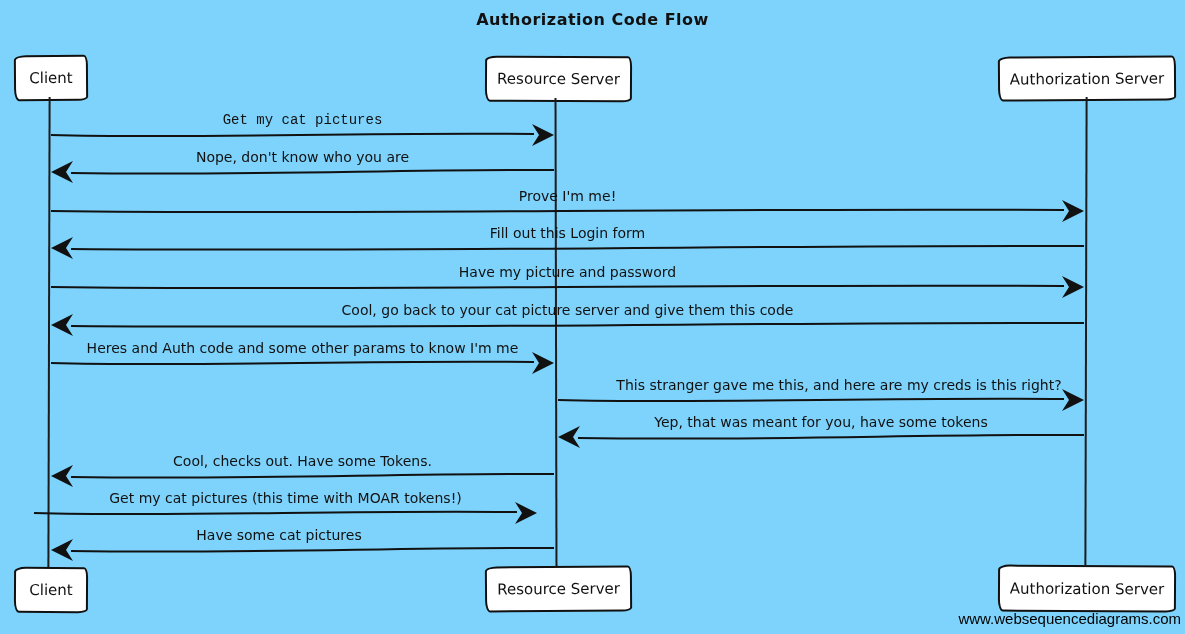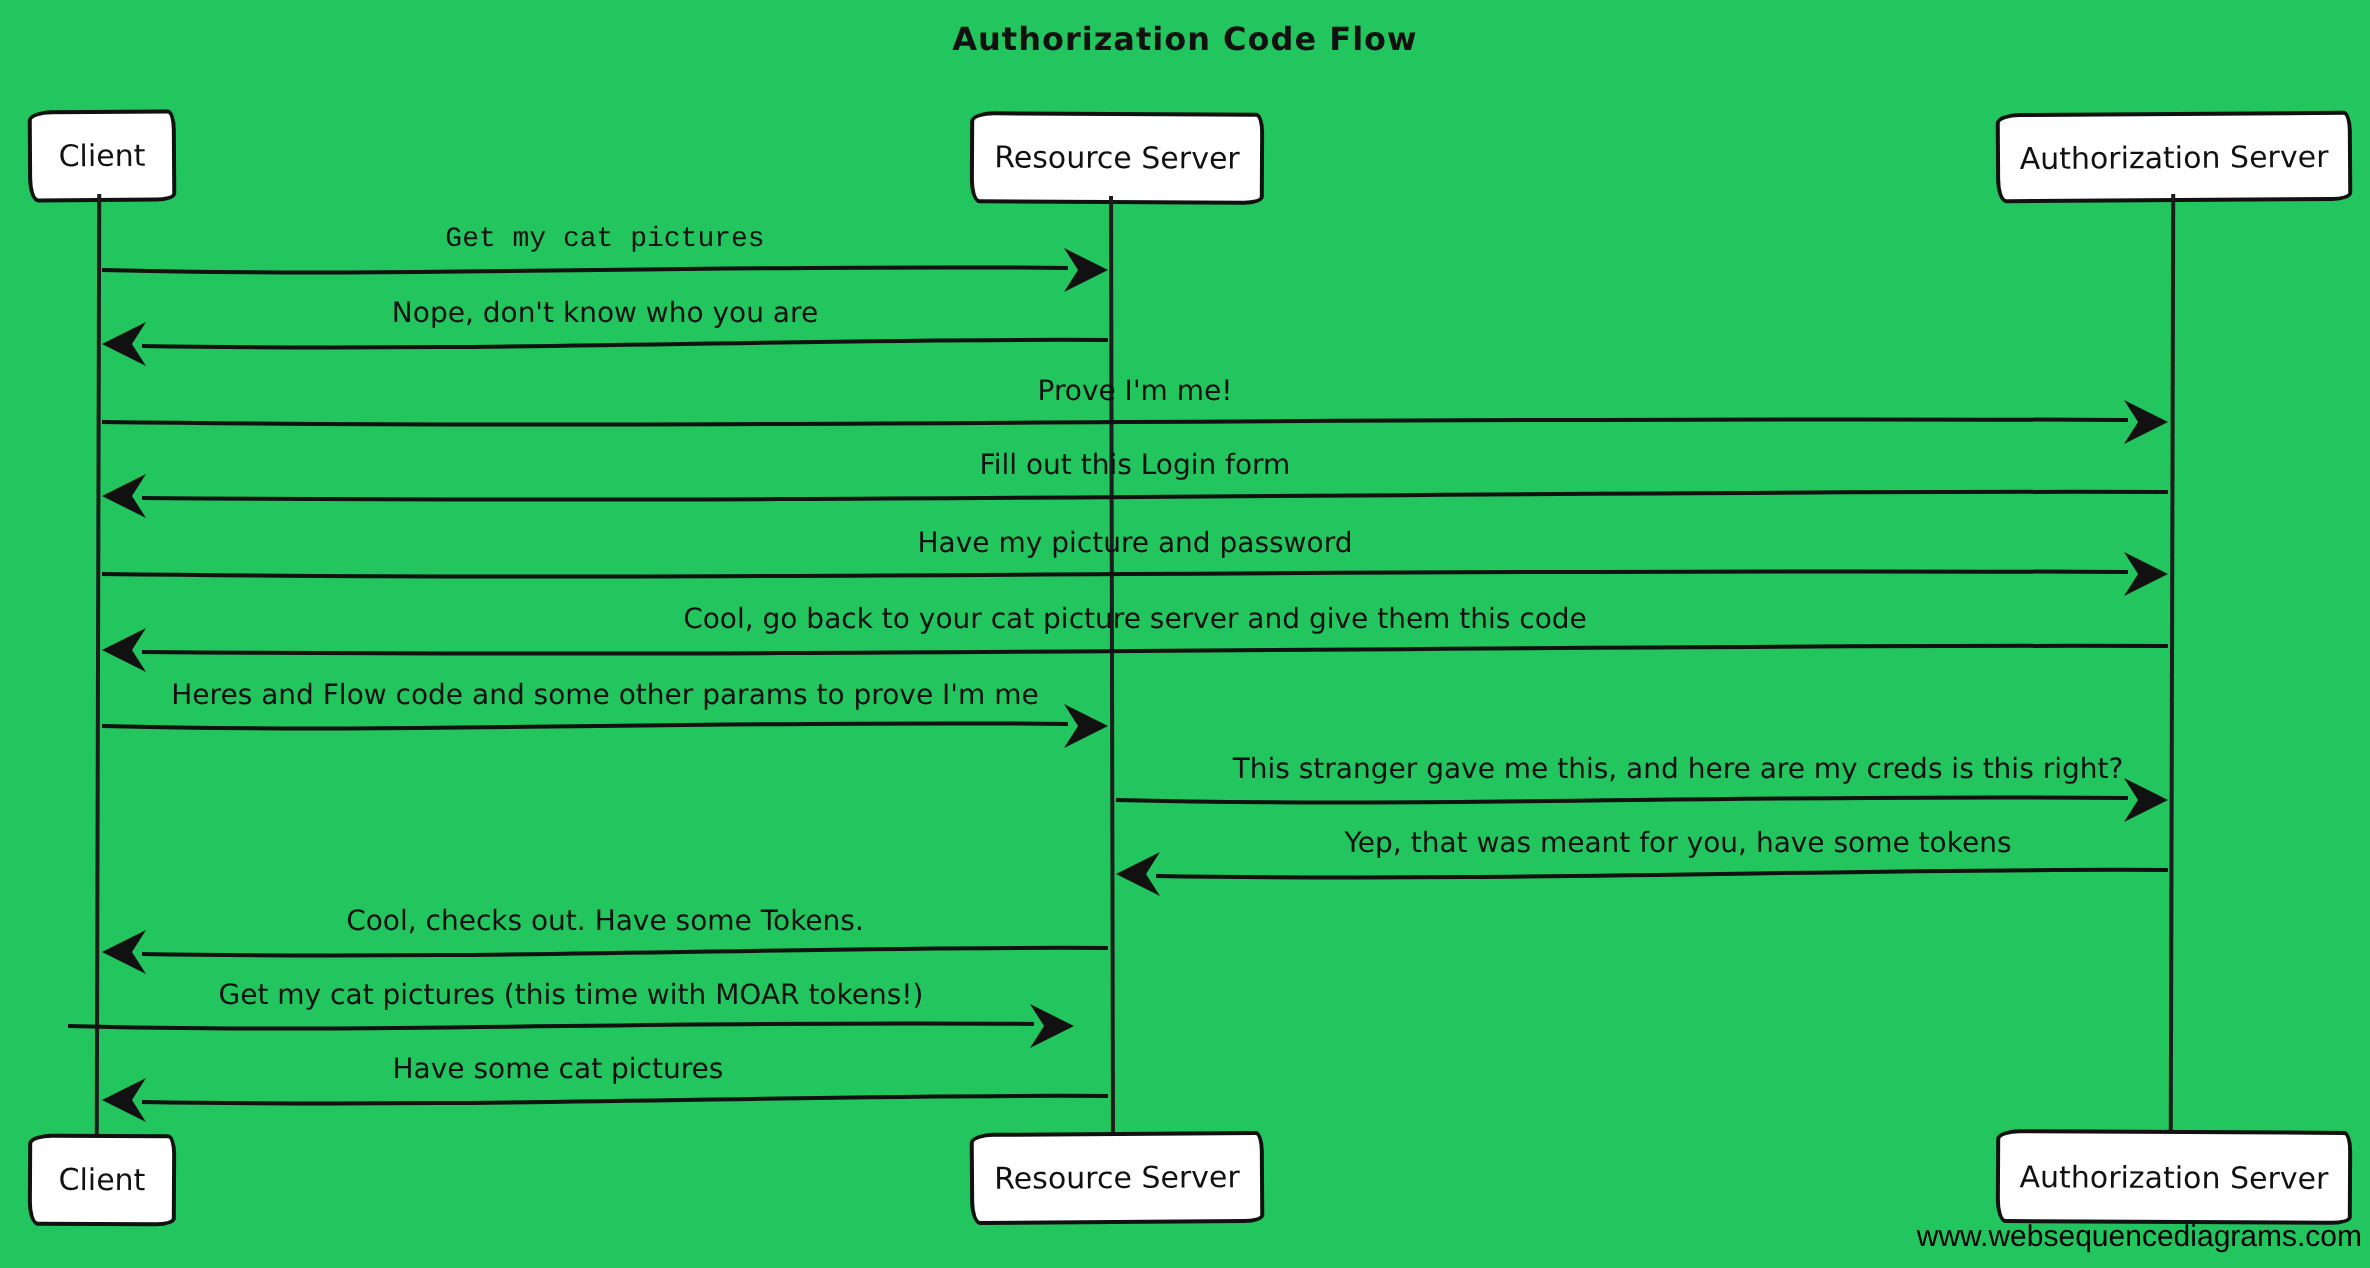--- a/index.html
+++ b/index.html
@@ -1,17 +1,17 @@
 <!DOCTYPE html>
 <html><head>
 <meta charset="utf-8">
 <style>
   html,body { margin:0; padding:0; background:#fff; }
   .canvas {
-    position:relative; width:1185px; height:634px; background:#22c55e;
+    position:relative; width:1185px; height:634px; background:#7dd3fc;
     font-family:"DejaVu Sans", sans-serif; color:#111; overflow:hidden;
   }
   .title {
     position:absolute; top:10px; left:0; width:100%;
     text-align:center; font-weight:bold; font-size:16px; letter-spacing:.5px;
   }
   .actor {
     position:absolute; border:2px solid #111; background:#fff;
     display:flex; align-items:center; justify-content:center;
     font-size:15px; white-space:nowrap;
@@ -98,36 +98,36 @@
 
   <div class="msg" style="left:49px; top:301px; width:1037px;">
     <div class="lbl">Cool, go back to your cat picture server and give them this code</div>
     <svg width="1037" height="30">
       <path class="stroke" d="M22,16 C415,19 726,12 1035,13"></path>
       <polygon class="head" points="2,15 24,4 17,15 24,26"></polygon>
     </svg>
   </div>
 
   <div class="msg" style="left:49px; top:339px; width:507px;">
-    <div class="lbl">Heres and Flow code and some other params to prove I'm me</div>
+    <div class="lbl">Heres and Auth code and some other params to know I'm me</div>
     <svg width="507" height="30">
       <path class="stroke" d="M2,15 C152,19 304,12 485,14"></path>
       <polygon class="head" points="505,15 483,4 490,15 483,26"></polygon>
     </svg>
   </div>
 
   <div class="msg" style="left:556px; top:376px; width:530px;padding-left:36px;">
     <div class="lbl">This stranger gave me this, and here are my creds is this right?</div>
     <svg width="530" height="30">
       <path class="stroke" d="M2,15 C159,19 318,12 508,14"></path>
       <polygon class="head" points="528,15 506,4 513,15 506,26"></polygon>
     </svg>
   </div>
 
-  <div class="msg" style="left:556px; top:413px; width:530px;padding-left:36px;">
+  <div class="msg" style="left:556px; top:413px; width:530px;">
     <div class="lbl">Yep, that was meant for you, have some tokens</div>
     <svg width="530" height="30">
       <path class="stroke" d="M22,16 C212,19 371,12 528,13"></path>
       <polygon class="head" points="2,15 24,4 17,15 24,26"></polygon>
     </svg>
   </div>
 
   <div class="msg" style="left:49px; top:452px; width:507px;">
     <div class="lbl">Cool, checks out. Have some Tokens.</div>
     <svg width="507" height="30">

